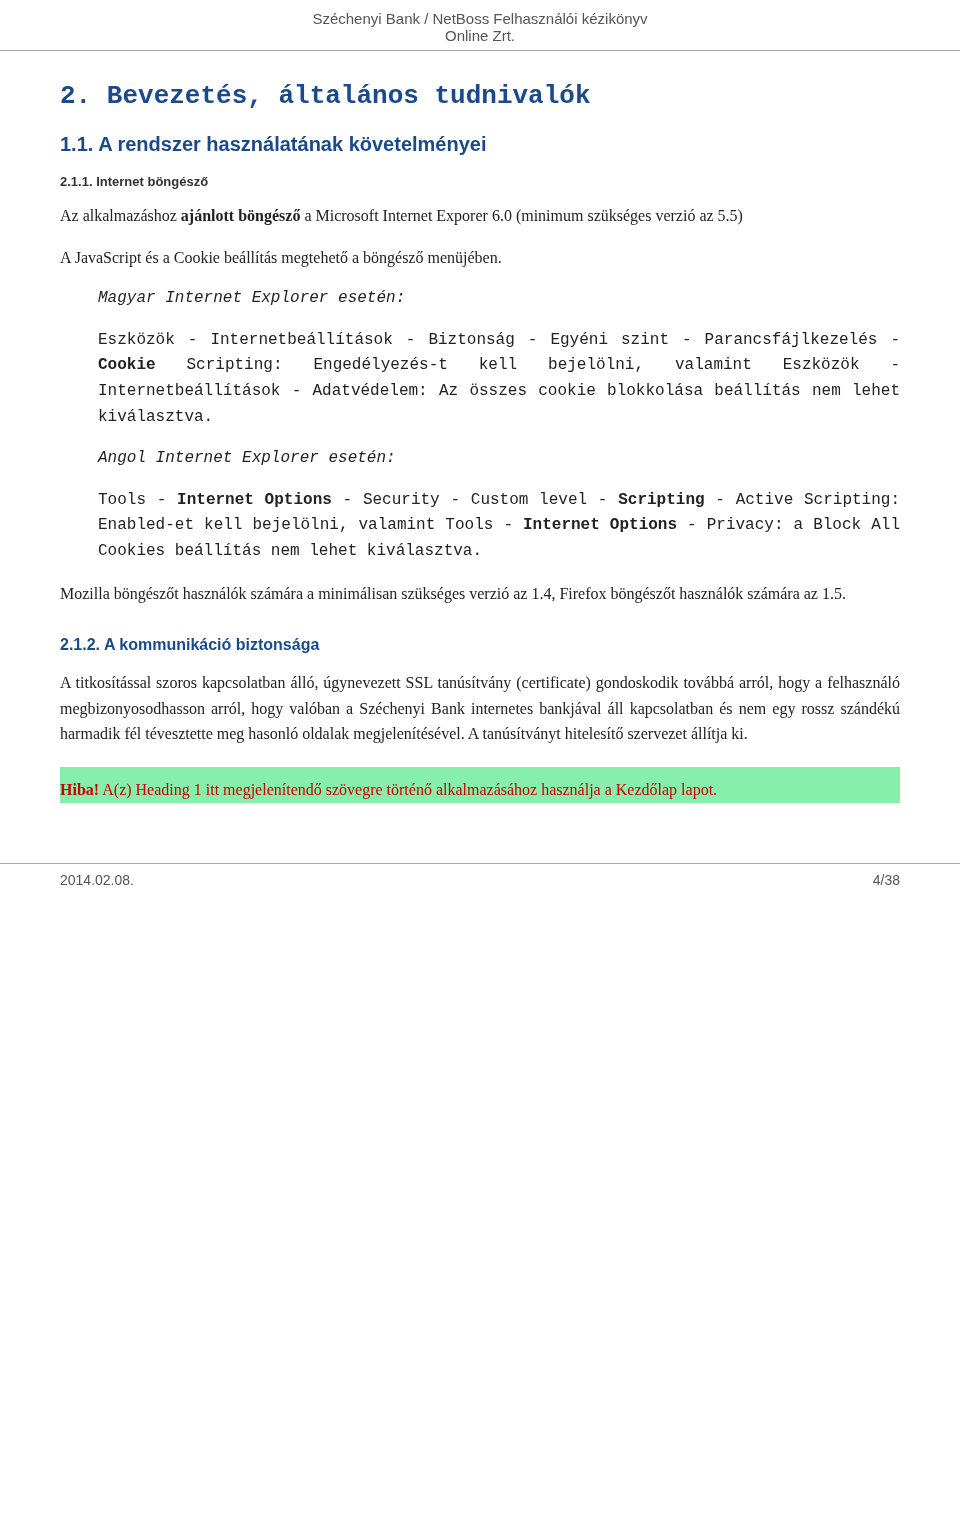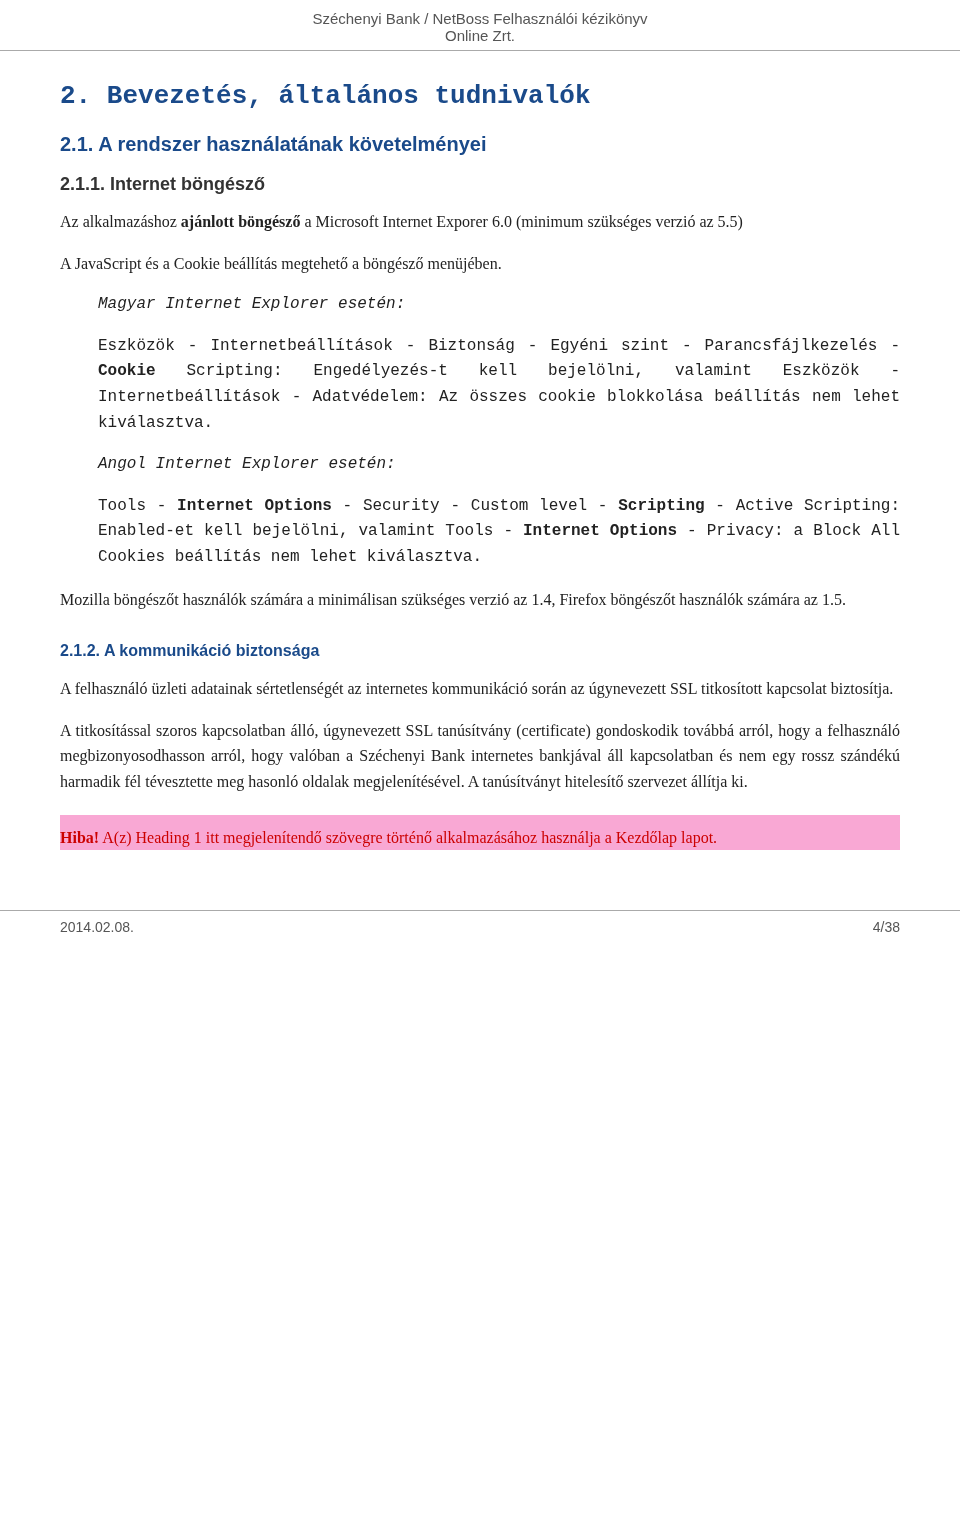--- a/index.html
+++ b/index.html
@@ -48,21 +48,21 @@
 
     .section-title {
       font-size: 20px;
       font-weight: bold;
       color: #1a4a8a;
       margin-bottom: 18px;
       font-family: Arial, sans-serif;
     }
 
     .subsection-title {
-      font-size: 18px;
+      font-size: 13px;
       font-weight: bold;
       color: #333;
       margin-bottom: 14px;
       font-family: Arial, sans-serif;
     }
 
     .body-text {
       font-size: 16px;
       line-height: 1.6;
       margin-bottom: 16px;
@@ -91,21 +91,21 @@
 
     .section-2-1-2-title {
       font-size: 16px;
       font-weight: bold;
       color: #1a4a8a;
       margin-bottom: 16px;
       font-family: Arial, sans-serif;
     }
 
     .warning-box {
-      background: #f9a8d4;
+      background: #86efac;
       border: none;
       padding: 10px 0 0 0;
       margin-top: 20px;
     }
 
     .warning-text {
       font-size: 16px;
       line-height: 1.6;
       color: #cc0000;
       font-weight: normal;
@@ -136,21 +136,21 @@
 </header>
 
 <div class="main-content">
 
   <h1 class="chapter-title">
     <span>2.</span>
     <span>Bevezetés, általános tudnivalók</span>
   </h1>
 
   <h2 class="section-title">
-    <span>2.1.</span>
+    <span>1.1.</span>
     <span>A rendszer használatának követelményei</span>
   </h2>
 
   <h3 class="subsection-title">
     <span>2.1.1.</span>
     <span>Internet böngésző</span>
   </h3>
 
   <p class="body-text">
     Az alkalmazáshoz <strong>ajánlott böngésző</strong> a Microsoft Internet Exporer 6.0 (minimum szükséges verzió az 5.5)
@@ -177,21 +177,20 @@
   </div>
 
   <p class="body-text">Mozilla böngészőt használók számára a minimálisan szükséges verzió az 1.4, Firefox böngészőt használók számára az 1.5.</p>
 
   <div class="section-2-1-2">
     <h2 class="section-2-1-2-title">
       <span>2.1.2.</span>
       <span>A kommunikáció biztonsága</span>
     </h2>
 
-    <p class="body-text">A felhasználó üzleti adatainak sértetlenségét az internetes kommunikáció során az úgynevezett SSL titkosított kapcsolat biztosítja.</p>
     <p class="body-text">A titkosítással szoros kapcsolatban álló, úgynevezett SSL tanúsítvány (certificate) gondoskodik továbbá arról, hogy a felhasználó megbizonyosodhasson arról, hogy valóban a Széchenyi Bank internetes bankjával áll kapcsolatban és nem egy rossz szándékú harmadik fél tévesztette meg hasonló oldalak megjelenítésével. A tanúsítványt hitelesítő szervezet állítja ki.</p>
   </div>
 
   <div class="warning-box">
     <p class="warning-text">
       <strong>Hiba!</strong><span> A(z) Heading 1 itt megjelenítendő szövegre történő alkalmazásához használja a Kezdőlap lapot.</span>
     </p>
   </div>
 
 </div>

